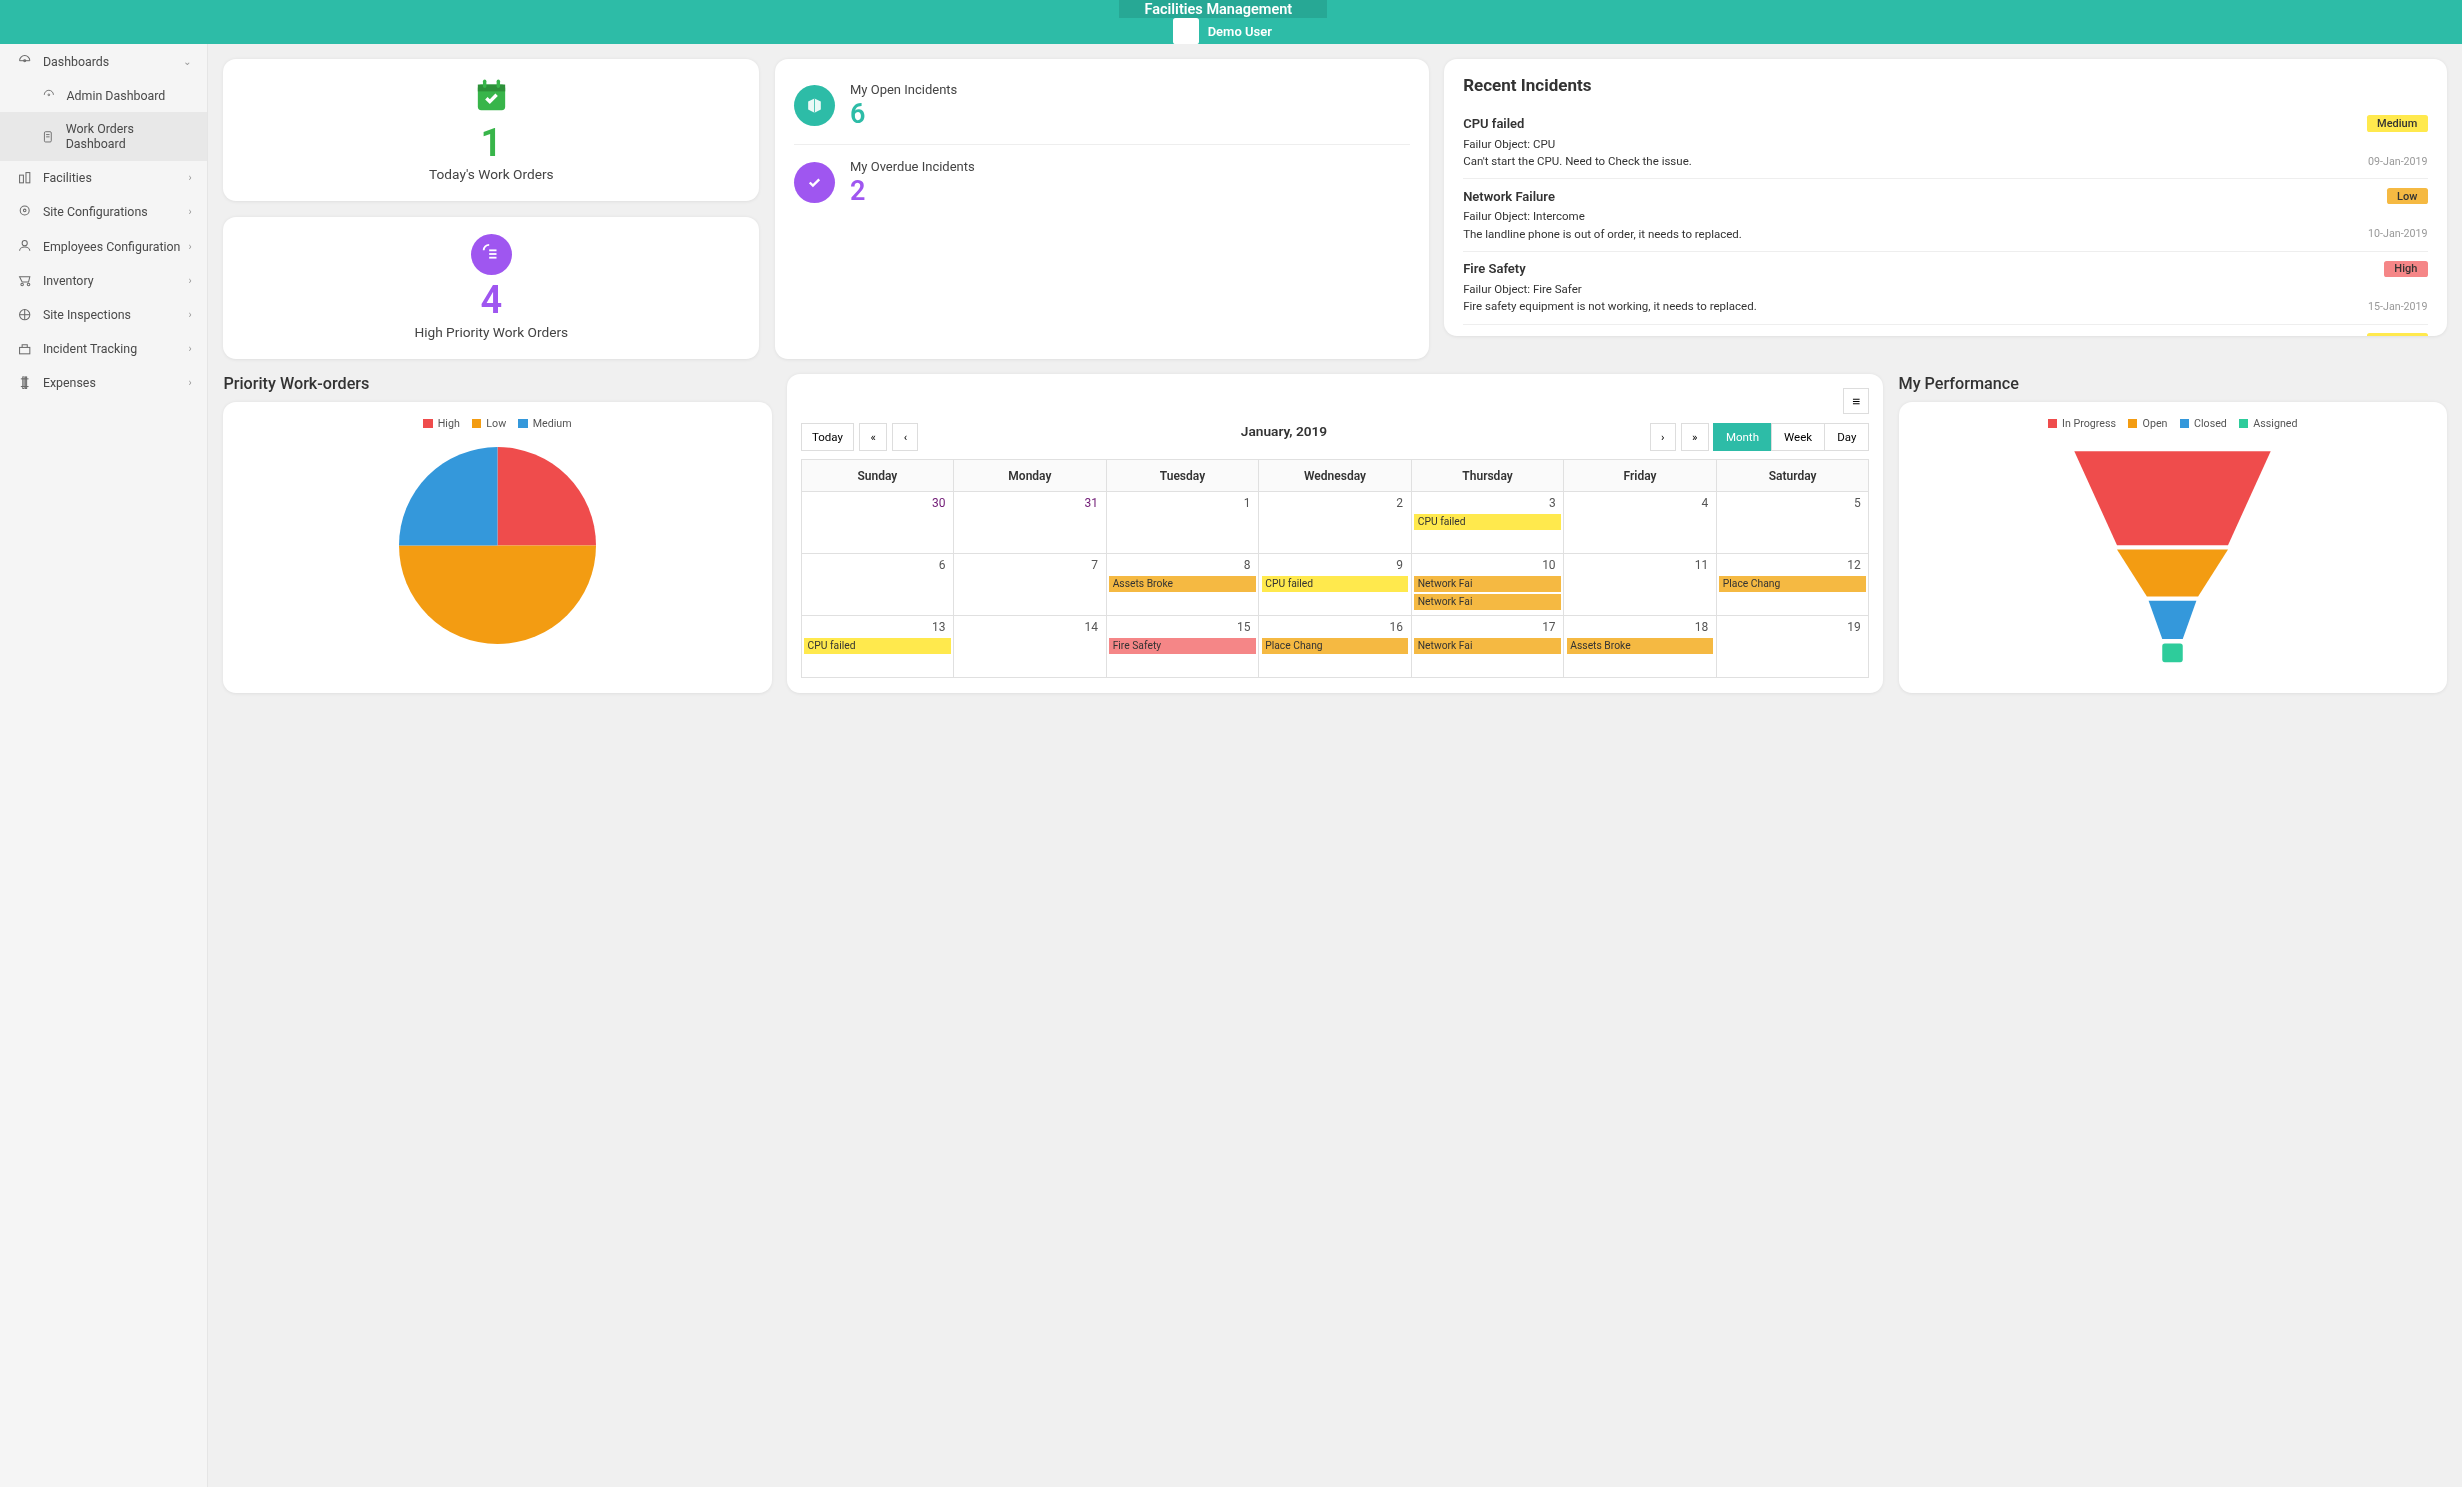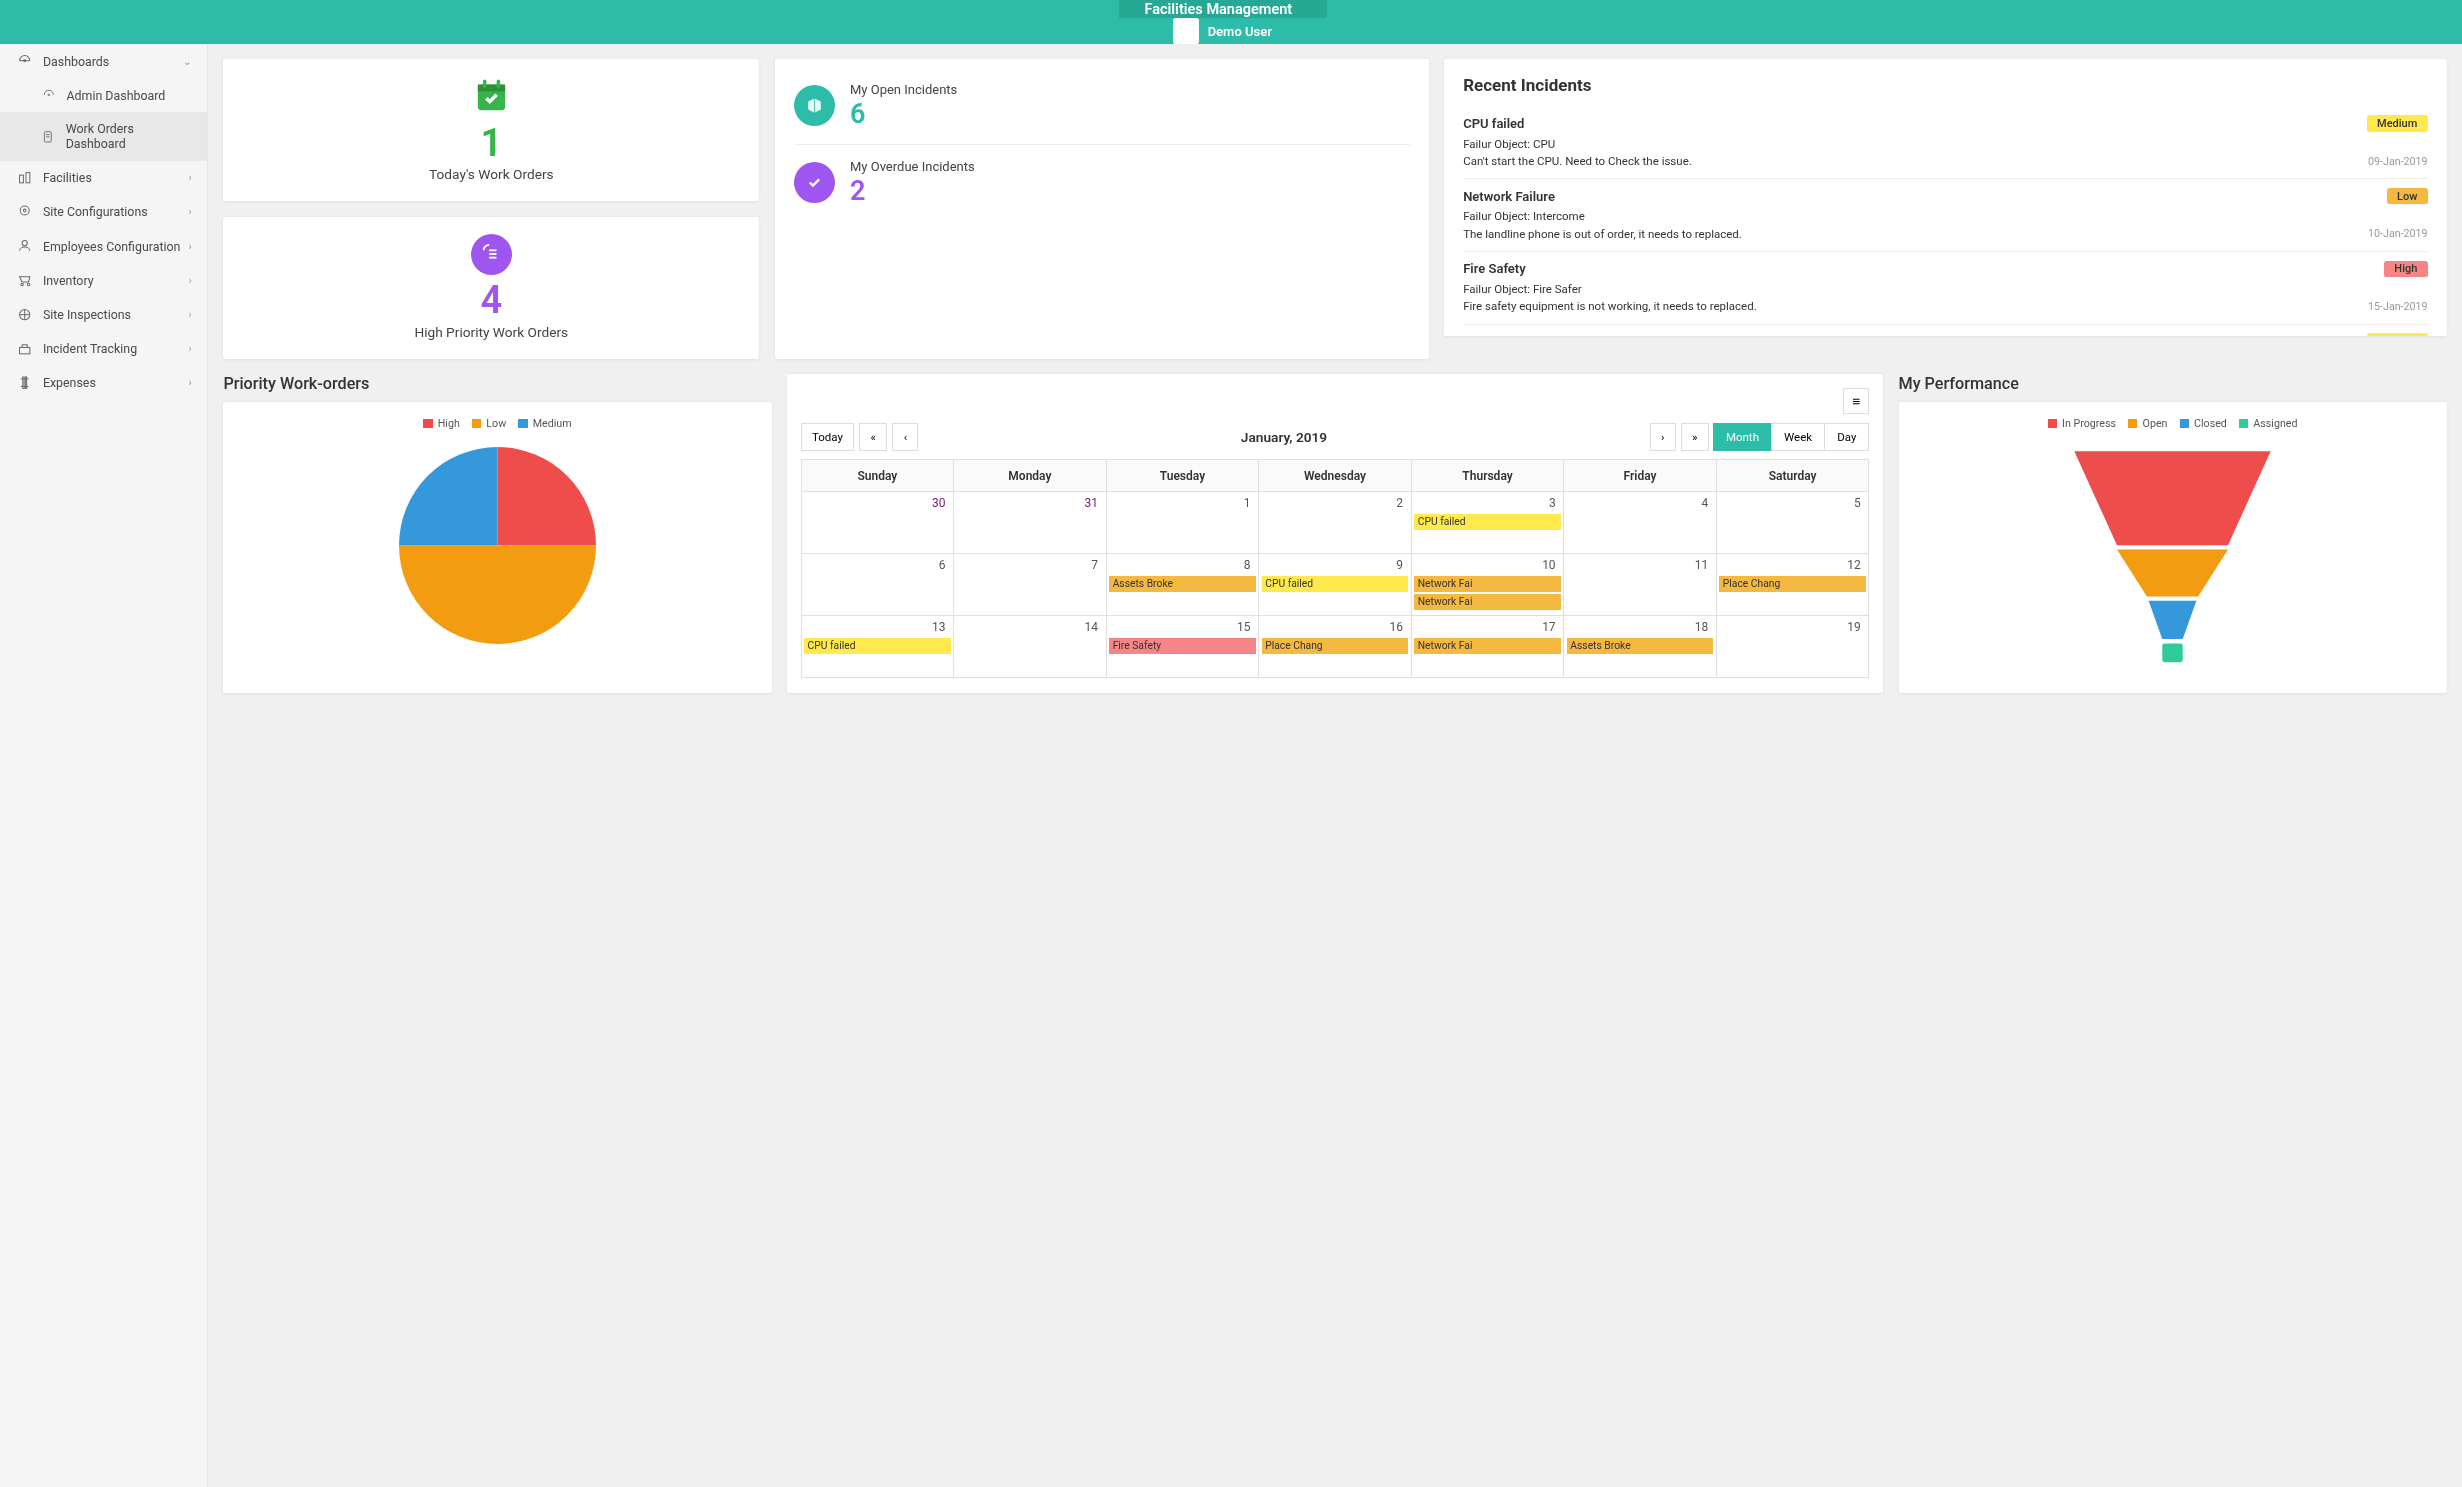--- a/index.html
+++ b/index.html
@@ -14,21 +14,21 @@
 .sidebar { width: 208px; background: #f5f5f5; border-right: 0.9px solid #e5e5e5; }
 .main { flex: 1; padding: 15.4px; }
 
 .nav-item { display: flex; align-items: center; padding: 9.4px 15.4px; cursor: pointer; color: #4a4a4a; font-size: 12.4px; position: relative; }
 .nav-item.active { background: #e8e8e8; }
 .nav-item .chev { margin-left: auto; color: #999; font-size: 10.3px; }
 .nav-icon { width: 19px; margin-right: 8.5px; display: inline-flex; align-items: center; justify-content: center; color: #6a6a6a; }
 .sub-item { padding-left: 39px; }
 
 .row { display: flex; gap: 15.4px; margin-bottom: 15.4px; }
-.card { background: #fff; border-radius: 2px; box-shadow: 0 0.9px 3.4px rgba(0,0,0,0.07); padding: 15.4px; }
+.card { background: #fff; border-radius: 13px; box-shadow: 0 0.9px 3.4px rgba(0,0,0,0.07); padding: 15.4px; }
 
 .stat-card { flex: 1; display: flex; flex-direction: column; align-items: center; padding: 17px 8.5px 19px; }
 .stat-big { font-size: 38px; font-weight: 600; margin: 3.4px 0 1.7px; }
 .stat-label { font-size: 13.7px; color: #444; }
 .icon-circle { width: 41px; height: 41px; border-radius: 50%; display: flex; align-items: center; justify-content: center; color: #fff; }
 
 .mini-stats { flex: 1.15; display: flex; flex-direction: column; padding: 8.5px 19px; }
 .mini-row { display: flex; align-items: center; gap: 15.4px; padding: 13.7px 0; border-bottom: 0.9px solid #eee; }
 .mini-row:last-child { border-bottom: none; }
 .mini-label { font-size: 13px; color: #444; margin-bottom: 1.7px; }
@@ -53,21 +53,21 @@
 
 .legend { display: flex; gap: 12px; justify-content: center; font-size: 10.7px; color: #555; margin-bottom: 8.5px; flex-wrap: wrap; }
 .legend span { display: flex; align-items: center; gap: 5.1px; }
 .sq { width: 9.4px; height: 9.4px; display: inline-block; }
 
 .pie-wrap { display: flex; justify-content: center; padding: 8.5px 0; }
 
 .cal-card { padding: 13.7px; }
 .cal-toolbar { display: flex; justify-content: flex-end; margin-bottom: 8.5px; }
 .menu-btn { border: 0.9px solid #ddd; background: #fff; width: 26px; height: 26px; cursor: pointer; font-size: 13.7px; }
-.cal-nav { display: flex; align-items: center; gap: 5.1px; margin-bottom: 8.5px; justify-content: space-between; }
+.cal-nav { display: flex; gap: 5.1px; margin-bottom: 8.5px; justify-content: space-between; }
 .cal-nav-left { display: flex; align-items: center; gap: 5.1px; }
 .nav-btn { border: 0.9px solid #ddd; background: #fff; padding: 6px 10.3px; cursor: pointer; font-size: 11.5px; }
 .cal-title { font-weight: 600; font-size: 13.7px; flex: 1; text-align: center; }
 .view-btns { display: flex; }
 .view-btn { border: 0.9px solid #ddd; background: #fff; padding: 6px 12px; cursor: pointer; font-size: 11.5px; margin-left: -0.9px; }
 .view-btn.active { background: #2dbca7; color: #fff; border-color: #2dbca7; }
 .cal-table { width: 100%; border-collapse: collapse; table-layout: fixed; }
 .cal-table th { border: 0.9px solid #e0e0e0; padding: 8.5px 3.4px; font-size: 12px; font-weight: 600; background: #fafafa; }
 .cal-table td { border: 0.9px solid #e0e0e0; height: 62px; vertical-align: top; padding: 2.6px 2.6px; position: relative; }
 .day-num { text-align: right; font-size: 12px; color: #555; padding: 1.7px 5.1px; }

